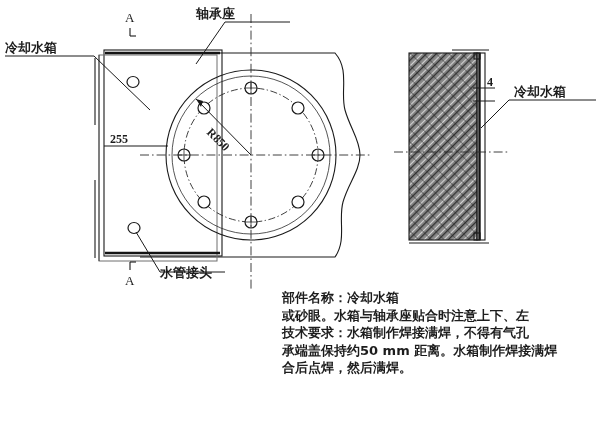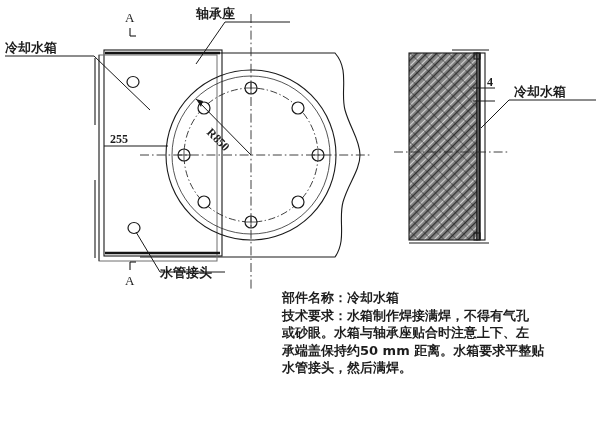--- a/index.html
+++ b/index.html
@@ -254,19 +254,19 @@
 
     <text class="label-cn" x="514" y="96">冷却水箱</text>
 
     <text class="label-sec" x="125" y="22">A</text>
 
     <text class="label-sec" x="125" y="285">A</text>
   </svg>
 
   <div class="spec-block">
     <div class="spec-line">部件名称：冷却水箱</div>
+    <div class="spec-line">或砂眼。水箱与轴承座贴合时注意上下、左</div>
     <div class="spec-line">技术要求：水箱制作焊接满焊，不得有气孔</div>
-    <div class="spec-line">或砂眼。水箱与轴承座贴合时注意上下、左</div>
-    <div class="spec-line">承端盖保持约50 mm 距离。水箱要求平整贴</div>
-    <div class="spec-line">水管接头，然后满焊。</div>
+    <div class="spec-line">承端盖保持约50 mm 距离。水箱制作焊接满焊</div>
+    <div class="spec-line">合后点焊，然后满焊。</div>
   </div>
 
 </div>
 
 </body></html>

